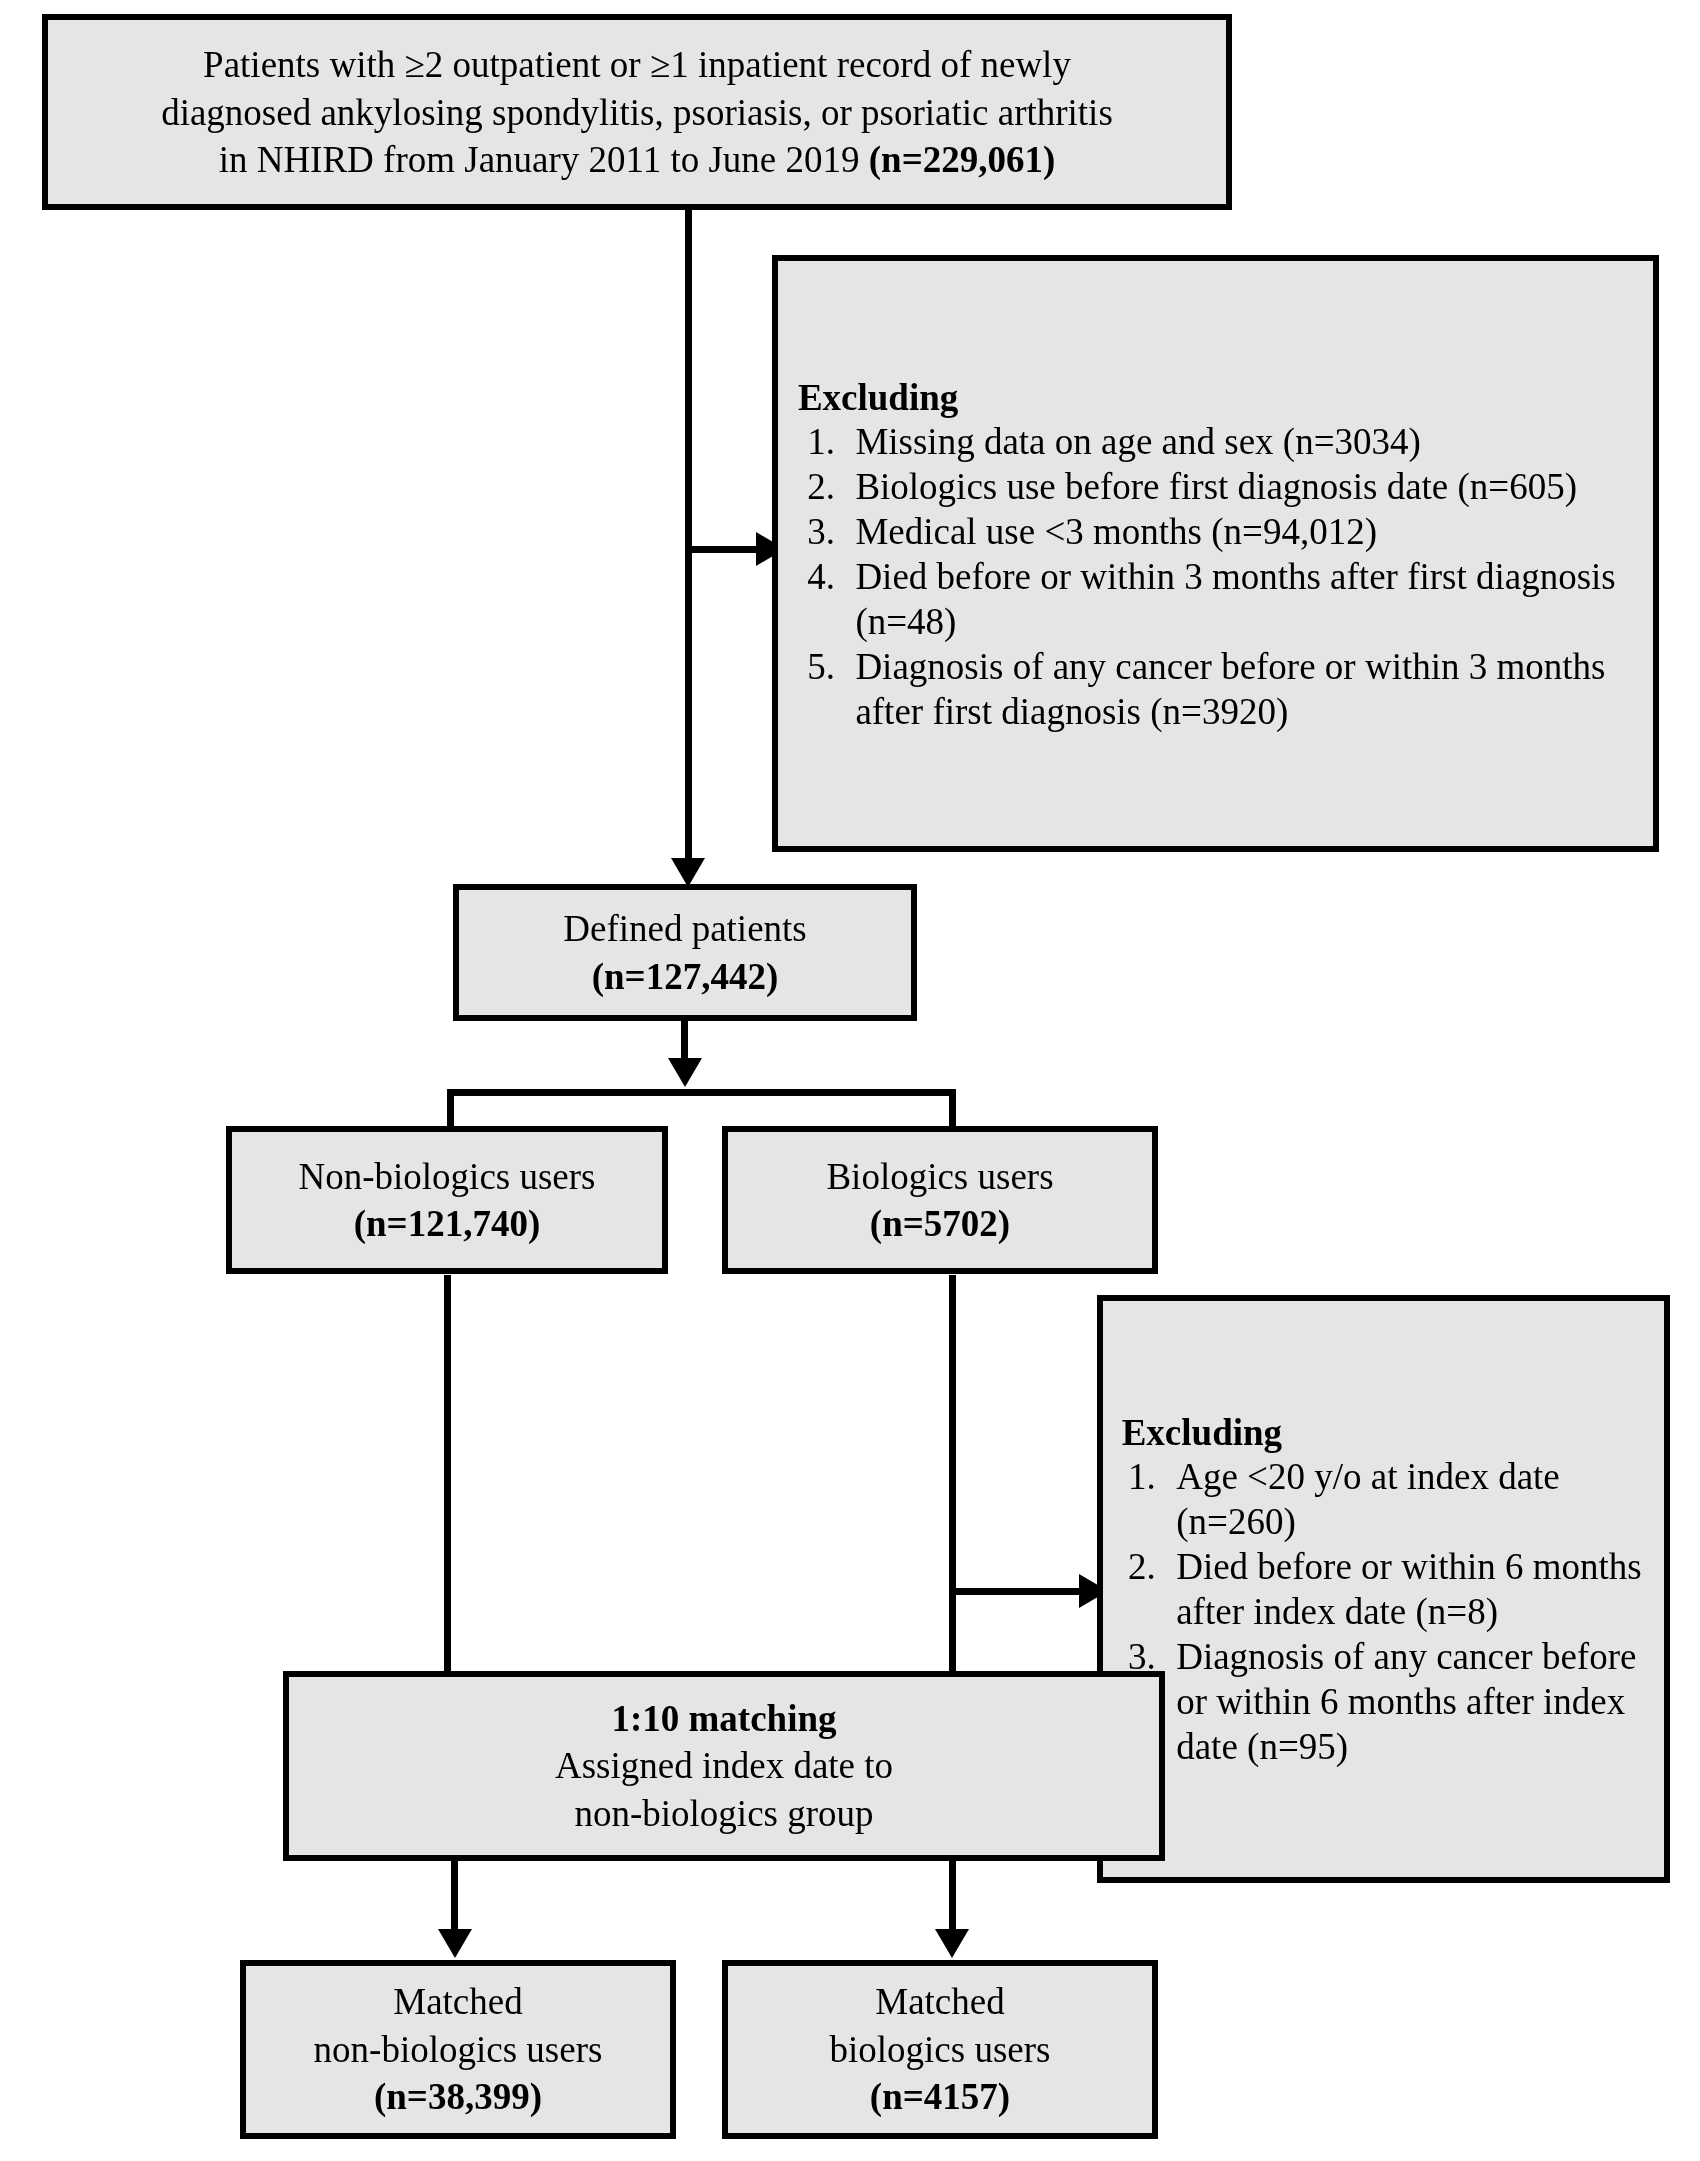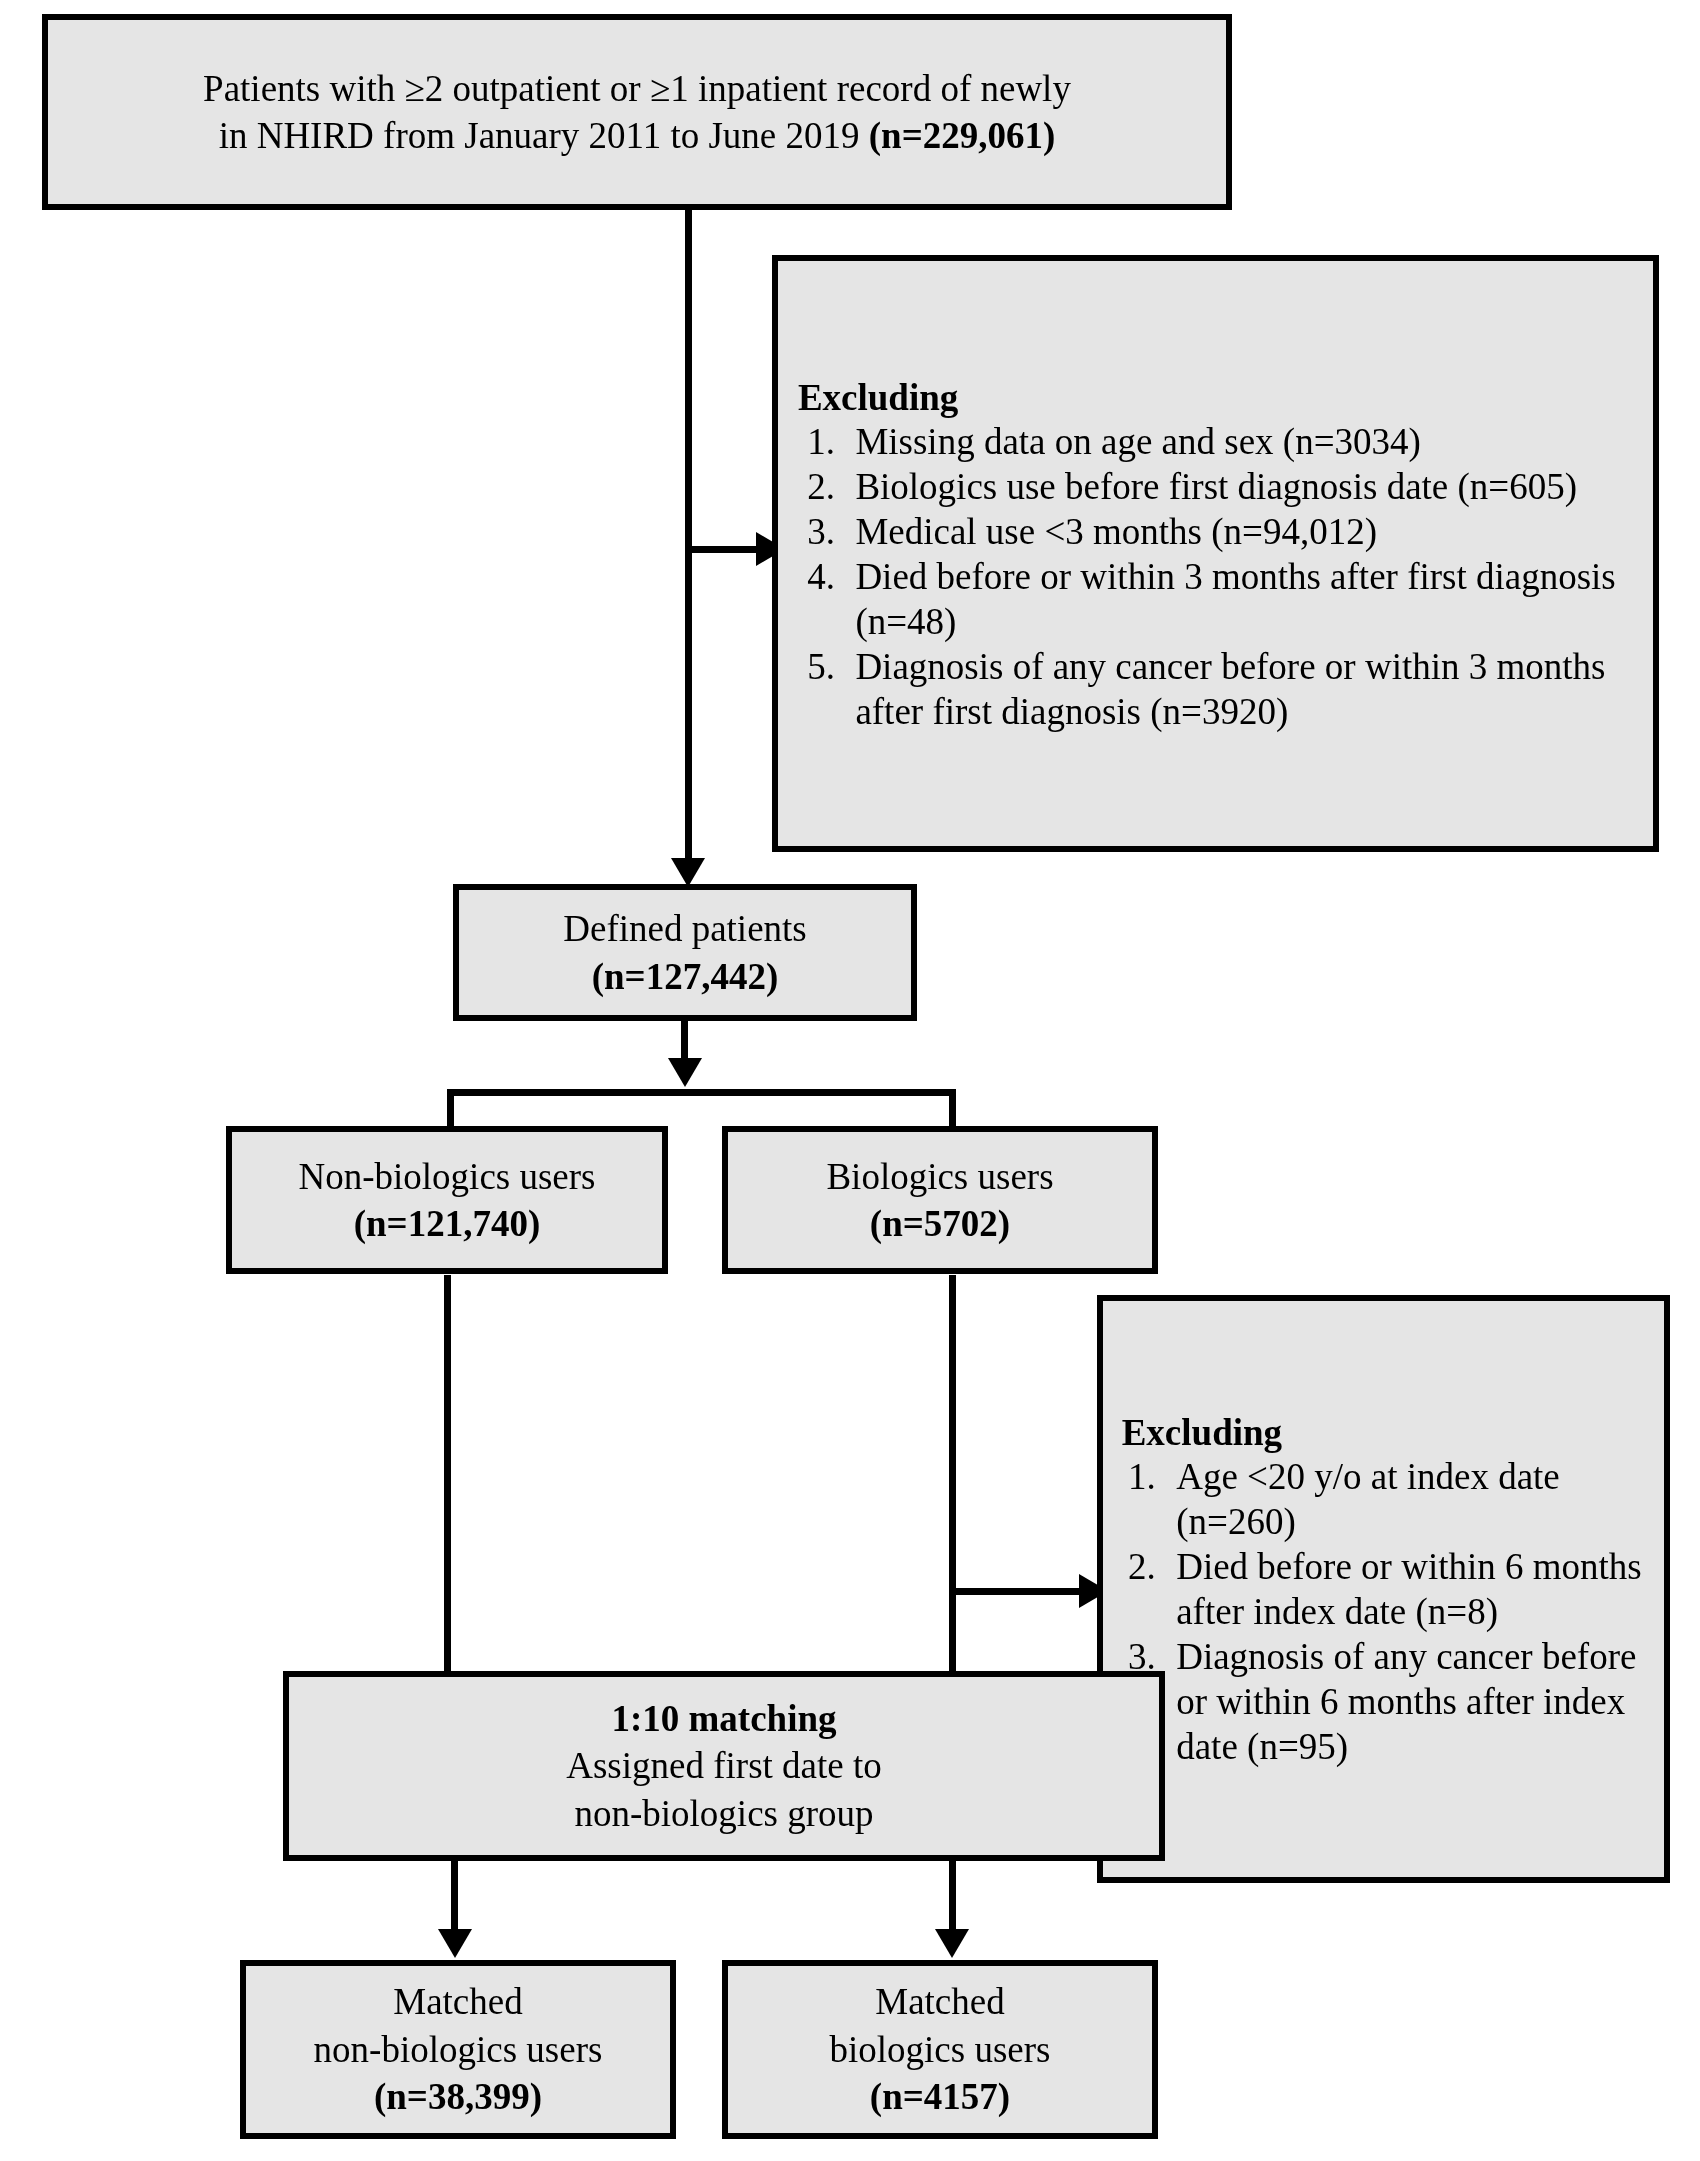--- a/index.html
+++ b/index.html
@@ -85,20 +85,21 @@
     border-left: 29px solid #000000;
   }
 </style>
 </head>
 <body>
 
 <div id="canvas">
 
   <div class="box center" style="left:42px; top:14.3px; width:1190px; height:196px; padding:0 16px;">
     <div class="line">Patients with ≥2 outpatient or ≥1 inpatient record of newly</div>
+    <div class="line">diagnosed ankylosing spondylitis, psoriasis, or psoriatic arthritis</div>
     <div class="line"><span>in NHIRD from January 2011 to June 2019 </span><span class="bold">(n=229,061)</span></div>
   </div>
 
   <div class="vline" style="left:685px; top:210px; height:652px;"></div>
   <div class="arrow-down" style="left:671px; top:858px;"></div>
 
   <div class="hline" style="left:685px; top:546px; width:75px;"></div>
   <div class="arrow-right" style="left:756px; top:532px;"></div>
 
   <div class="box left" style="left:772px; top:255px; width:887px; height:597px; padding:11.2px 6.2px 8.7px 6.2px;">
@@ -145,21 +146,21 @@
     <div class="exc-title">Excluding</div>
     <ol class="exc-list" style="padding-left:57px;">
       <li>Age &lt;20 y/o at index date (n=260)</li>
       <li>Died before or within 6 months after index date (n=8)</li>
       <li>Diagnosis of any cancer before or within 6 months after index date (n=95)</li>
     </ol>
   </div>
 
   <div class="box center" style="left:283px; top:1671px; width:882px; height:190px;">
     <div class="line bold">1:10 matching</div>
-    <div class="line">Assigned first date to</div>
+    <div class="line">Assigned index date to</div>
     <div class="line">non-biologics group</div>
   </div>
 
   <div class="vline" style="left:451px; top:1861px; height:75px;"></div>
   <div class="arrow-down" style="left:438px; top:1929px;"></div>
 
   <div class="vline" style="left:949px; top:1861px; height:75px;"></div>
   <div class="arrow-down" style="left:935px; top:1929px;"></div>
 
   <div class="box center" style="left:240px; top:1960px; width:436px; height:179px;">

